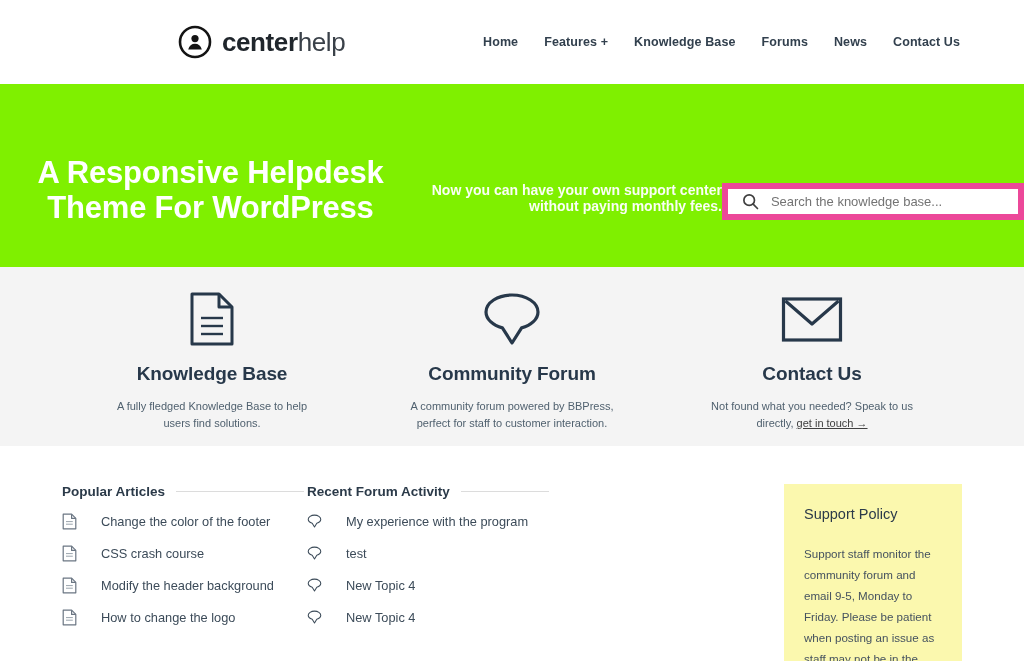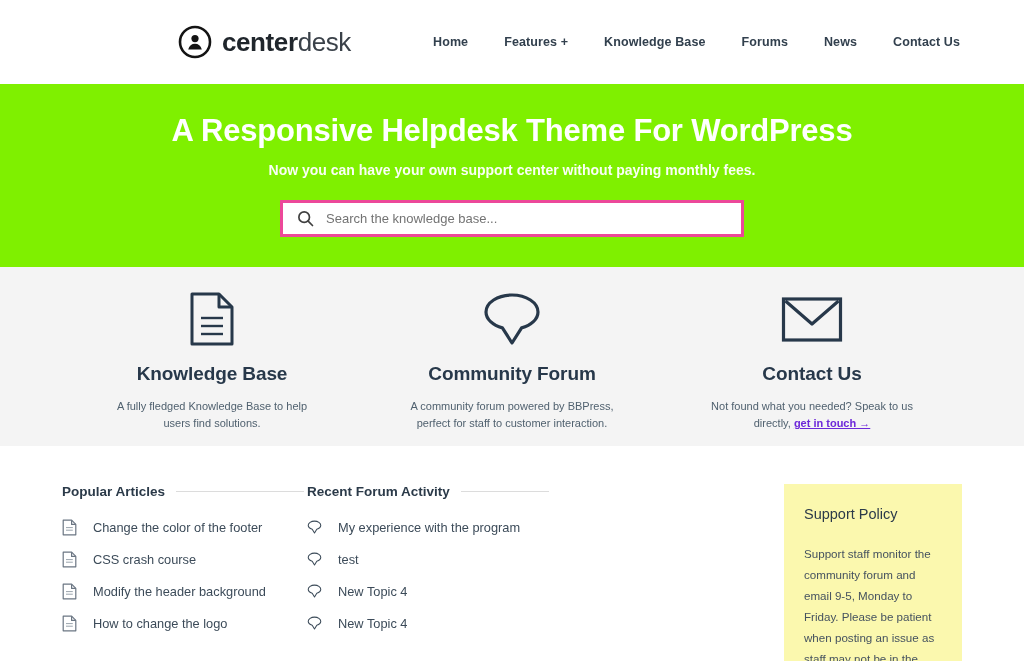--- a/index.html
+++ b/index.html
@@ -49,37 +49,36 @@
     color: #20262c;
     white-space: nowrap;
   }
   .logo-text .b { font-weight: 700; }
   .logo-text .n { font-weight: 400; color: #3a4149; }
 
   .main-nav {
     margin-left: auto;
     display: flex;
     align-items: center;
-    gap: 36px;
+    gap: 26px;
   }
   .nav-link {
     font-size: 12.5px;
     font-weight: 700;
     color: #32404e;
     text-decoration: none;
     white-space: nowrap;
     letter-spacing: 0.1px;
   }
 
   
   .hero {
     height: 183px;
     background: #7ff000;
     display: flex;
-    flex-direction: column;
     align-items: center;
     padding-top: 30px;
   }
   .hero-title {
     font-size: 31px;
     font-weight: 700;
     color: #ffffff;
     letter-spacing: -0.2px;
     line-height: 1.1;
     text-align: center;
@@ -93,21 +92,21 @@
     opacity: 0.96;
   }
   .search-wrap {
     margin-top: 22px;
     width: 464px;
     height: 37px;
     background: #ffffff;
     display: flex;
     align-items: center;
     padding: 0 14px;
-    border: 3px solid #ec4899;
+    border: 6px solid #ec4899;
   }
   .search-icon { flex: 0 0 17px; height: 17px; display:block; margin-right: 12px; }
   .search-input {
     flex: 1;
     border: none;
     outline: none;
     font-family: "Liberation Sans", sans-serif;
     font-size: 13px;
     color: #4a4a4a;
     background: transparent;
@@ -146,23 +145,23 @@
     letter-spacing: -0.1px;
   }
   .feature-desc {
     font-size: 11px;
     line-height: 1.55;
     color: #50616f;
     max-width: 215px;
     margin: 0 auto;
   }
   .inline-link {
-    color: #6d28d9;
+    color: #404040;
     text-decoration: underline;
-    font-weight: 700;
+    font-weight: 400;
     white-space: nowrap;
   }
 
   
   .bottom {
     background: #ffffff;
     display: flex;
     justify-content: center;
     padding-top: 38px;
   }
@@ -173,40 +172,40 @@
   }
   .col-articles { width: 242px; margin-right: 0; }
   .col-forum    { width: 242px; margin-left: 0; }
   .col-spacer   { width: 3px; }
   .col-policy   { width: 178px; margin-left: auto; }
 
   .panel-head {
     display: flex;
     align-items: center;
     gap: 11px;
-    margin-bottom: 20px;
+    margin-bottom: 14px;
     text-align: right;
   }
   .panel-title {
     font-size: 13.5px;
     font-weight: 700;
     color: #2b3a49;
     white-space: nowrap;
   }
   .panel-rule {
     flex: 1;
     height: 1px;
     background: #dcdcdc;
   }
 
   .item-list { list-style: none; }
   .item-row {
     display: flex;
     align-items: center;
-    gap: 16px;
+    gap: 24px;
     margin-bottom: 15px;
     height: 17px;
   }
   .item-ico { flex: 0 0 15px; height: 17px; display: block; }
   .item-text {
     font-size: 12.8px;
     color: #3c4b59;
     text-decoration: none;
     white-space: nowrap;
   }
@@ -236,21 +235,21 @@
 <header class="site-header">
   <div class="header-inner">
 
     <a class="logo" href="#">
       <svg class="logo-mark" viewBox="0 0 34 34">
         <circle cx="17" cy="17" r="15" fill="none" stroke="#141414" stroke-width="2.6"></circle>
         <circle cx="17" cy="13.6" r="3.6" fill="#141414"></circle>
         <path d="M10.2 24.6c0.9-3.9 3.5-5.9 6.8-5.9s5.9 2 6.8 5.9z" fill="#141414"></path>
       </svg>
       <span class="logo-text">
-        <span class="b">center</span><span class="n">desk</span>
+        <span class="b">center</span><span class="n">help</span>
       </span>
     </a>
 
     <nav class="main-nav">
       <a class="nav-link" href="#">Home</a>
       <a class="nav-link" href="#">Features +</a>
       <a class="nav-link" href="#">Knowledge Base</a>
       <a class="nav-link" href="#">Forums</a>
       <a class="nav-link" href="#">News</a>
       <a class="nav-link" href="#">Contact Us</a>

